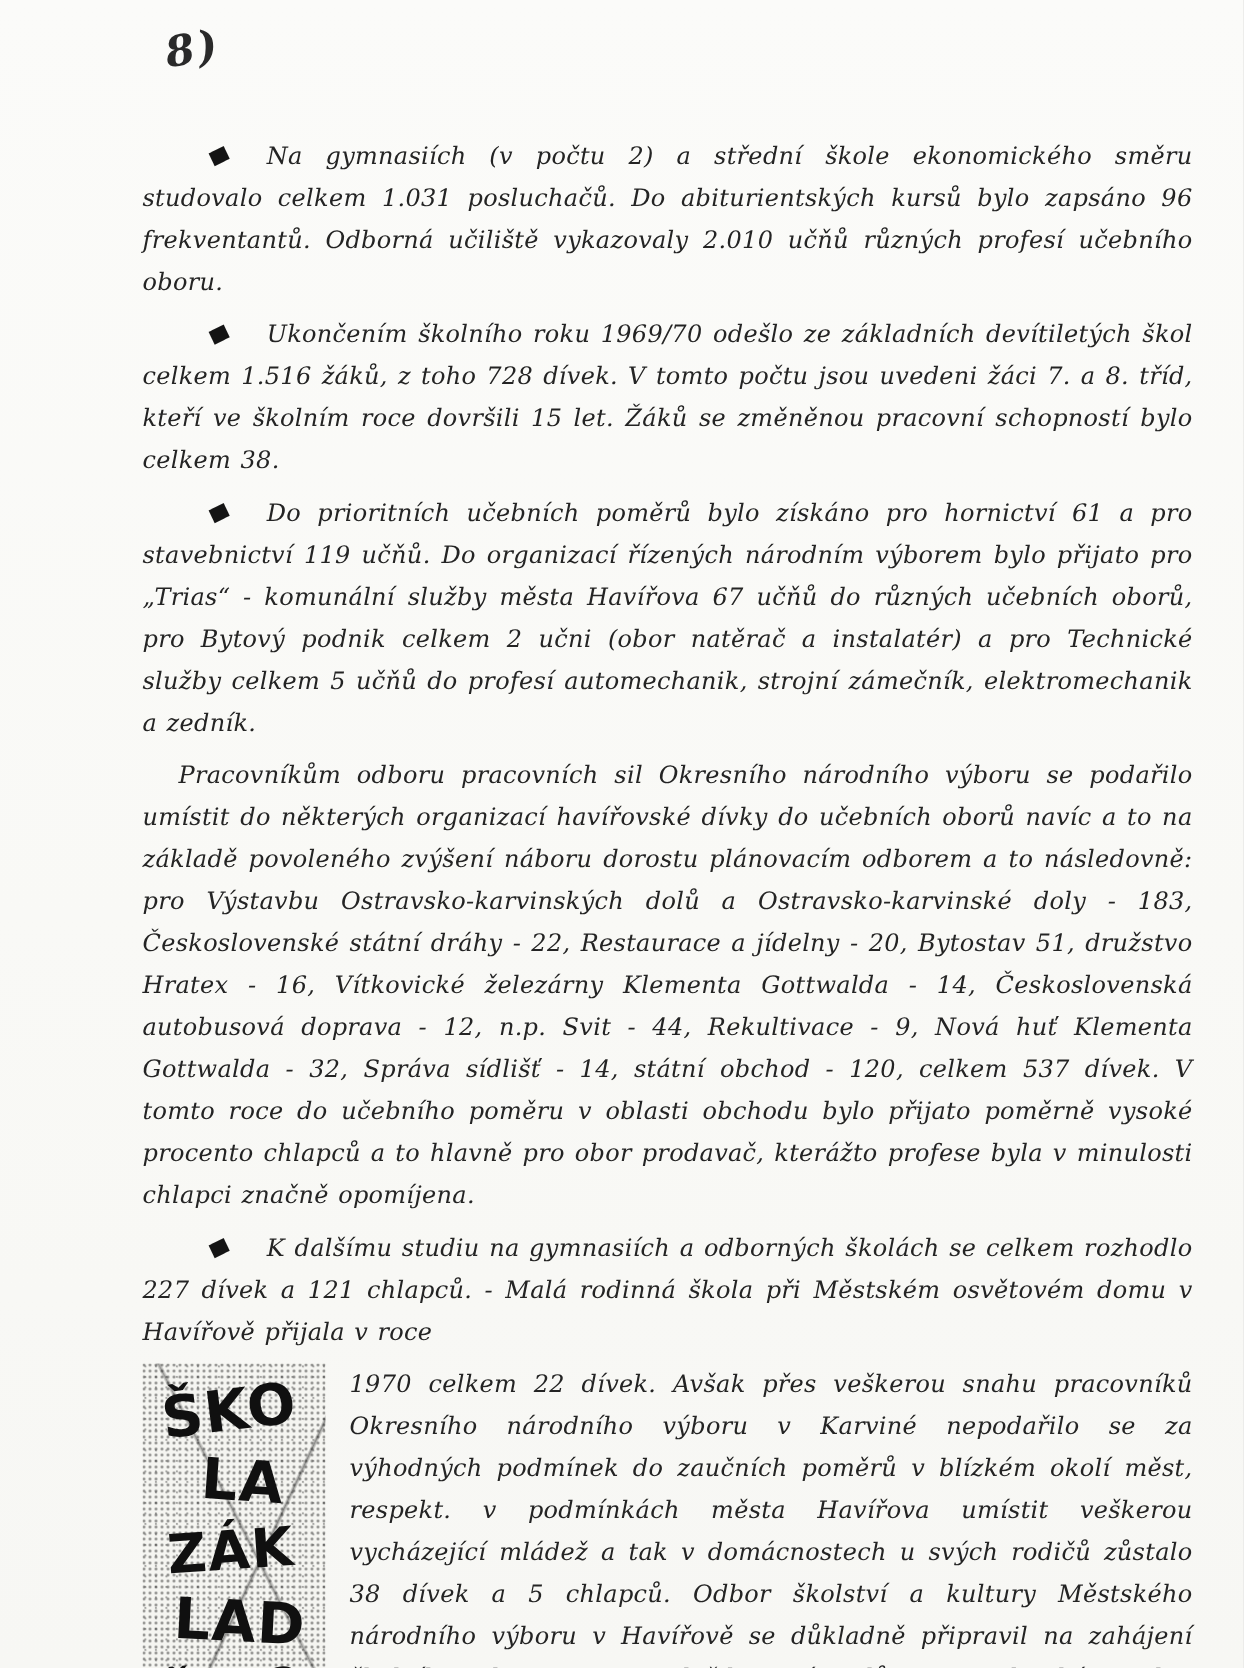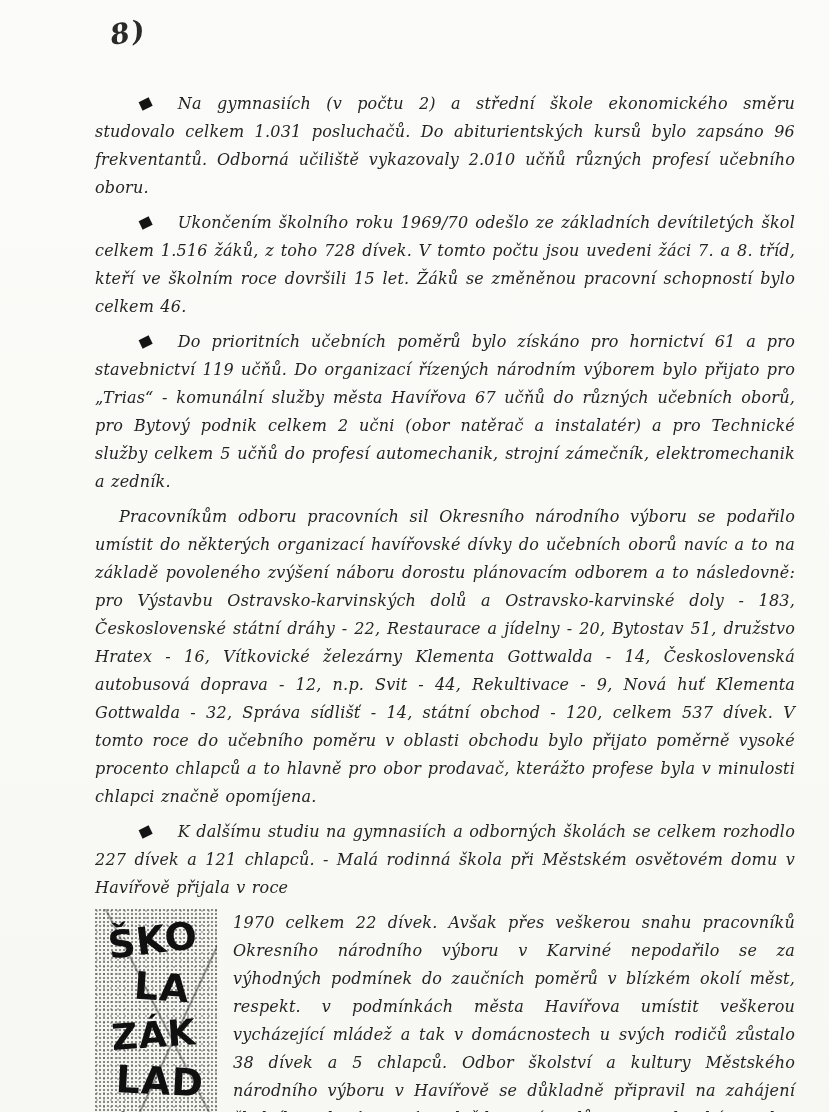--- a/index.html
+++ b/index.html
@@ -83,21 +83,21 @@
 <body>
 
 <div class="sheet">
 
   <div class="page-number">8)</div>
 
   <div class="content">
 
     <p class="para"><span class="bullet">◆</span><span>Na gymnasiích (v počtu 2) a střední škole ekonomického směru studovalo celkem 1.031 posluchačů. Do abiturientských kursů bylo zapsáno 96 frekventantů. Odborná učiliště vykazovaly 2.010 učňů různých profesí učebního oboru.</span></p>
 
-    <p class="para"><span class="bullet">◆</span><span>Ukončením školního roku 1969/70 odešlo ze základních devítiletých škol celkem 1.516 žáků, z toho 728 dívek. V tomto počtu jsou uvedeni žáci 7. a 8. tříd, kteří ve školním roce dovršili 15 let. Žáků se změněnou pracovní schopností bylo celkem 46.</span></p>
+    <p class="para"><span class="bullet">◆</span><span>Ukončením školního roku 1969/70 odešlo ze základních devítiletých škol celkem 1.516 žáků, z toho 728 dívek. V tomto počtu jsou uvedeni žáci 7. a 8. tříd, kteří ve školním roce dovršili 15 let. Žáků se změněnou pracovní schopností bylo celkem 38.</span></p>
 
     <p class="para"><span class="bullet">◆</span><span>Do prioritních učebních poměrů bylo získáno pro hornictví 61 a pro stavebnictví 119 učňů. Do organizací řízených národním výborem bylo přijato pro „Trias“ - komunální služby města Havířova 67 učňů do různých učebních oborů, pro Bytový podnik celkem 2 učni (obor natěrač a instalatér) a pro Technické služby celkem 5 učňů do profesí automechanik, strojní zámečník, elektromechanik a zedník.</span></p>
 
     <p class="para indent"><span>Pracovníkům odboru pracovních sil Okresního národního výboru se podařilo umístit do některých organizací havířovské dívky do učebních oborů navíc a to na základě povoleného zvýšení náboru dorostu plánovacím odborem a to následovně: pro Výstavbu Ostravsko-karvinských dolů a Ostravsko-karvinské doly - 183, Československé státní dráhy - 22, Restaurace a jídelny - 20, Bytostav 51, družstvo Hratex - 16, Vítkovické železárny Klementa Gottwalda - 14, Československá autobusová doprava - 12, n.p. Svit - 44, Rekultivace - 9, Nová huť Klementa Gottwalda - 32, Správa sídlišť - 14, státní obchod - 120, celkem 537 dívek. V tomto roce do učebního poměru v oblasti obchodu bylo přijato poměrně vysoké procento chlapců a to hlavně pro obor prodavač, kterážto profese byla v minulosti chlapci značně opomíjena.</span></p>
 
     <p class="para"><span class="bullet">◆</span><span>K dalšímu studiu na gymnasiích a odborných školách se celkem rozhodlo 227 dívek a 121 chlapců. - Malá rodinná škola při Městském osvětovém domu v Havířově přijala v roce</span></p>
 
     <div class="wrap-row">
       <div class="stamp">
         <div class="stamp-line sl-0">ŠKO</div>

